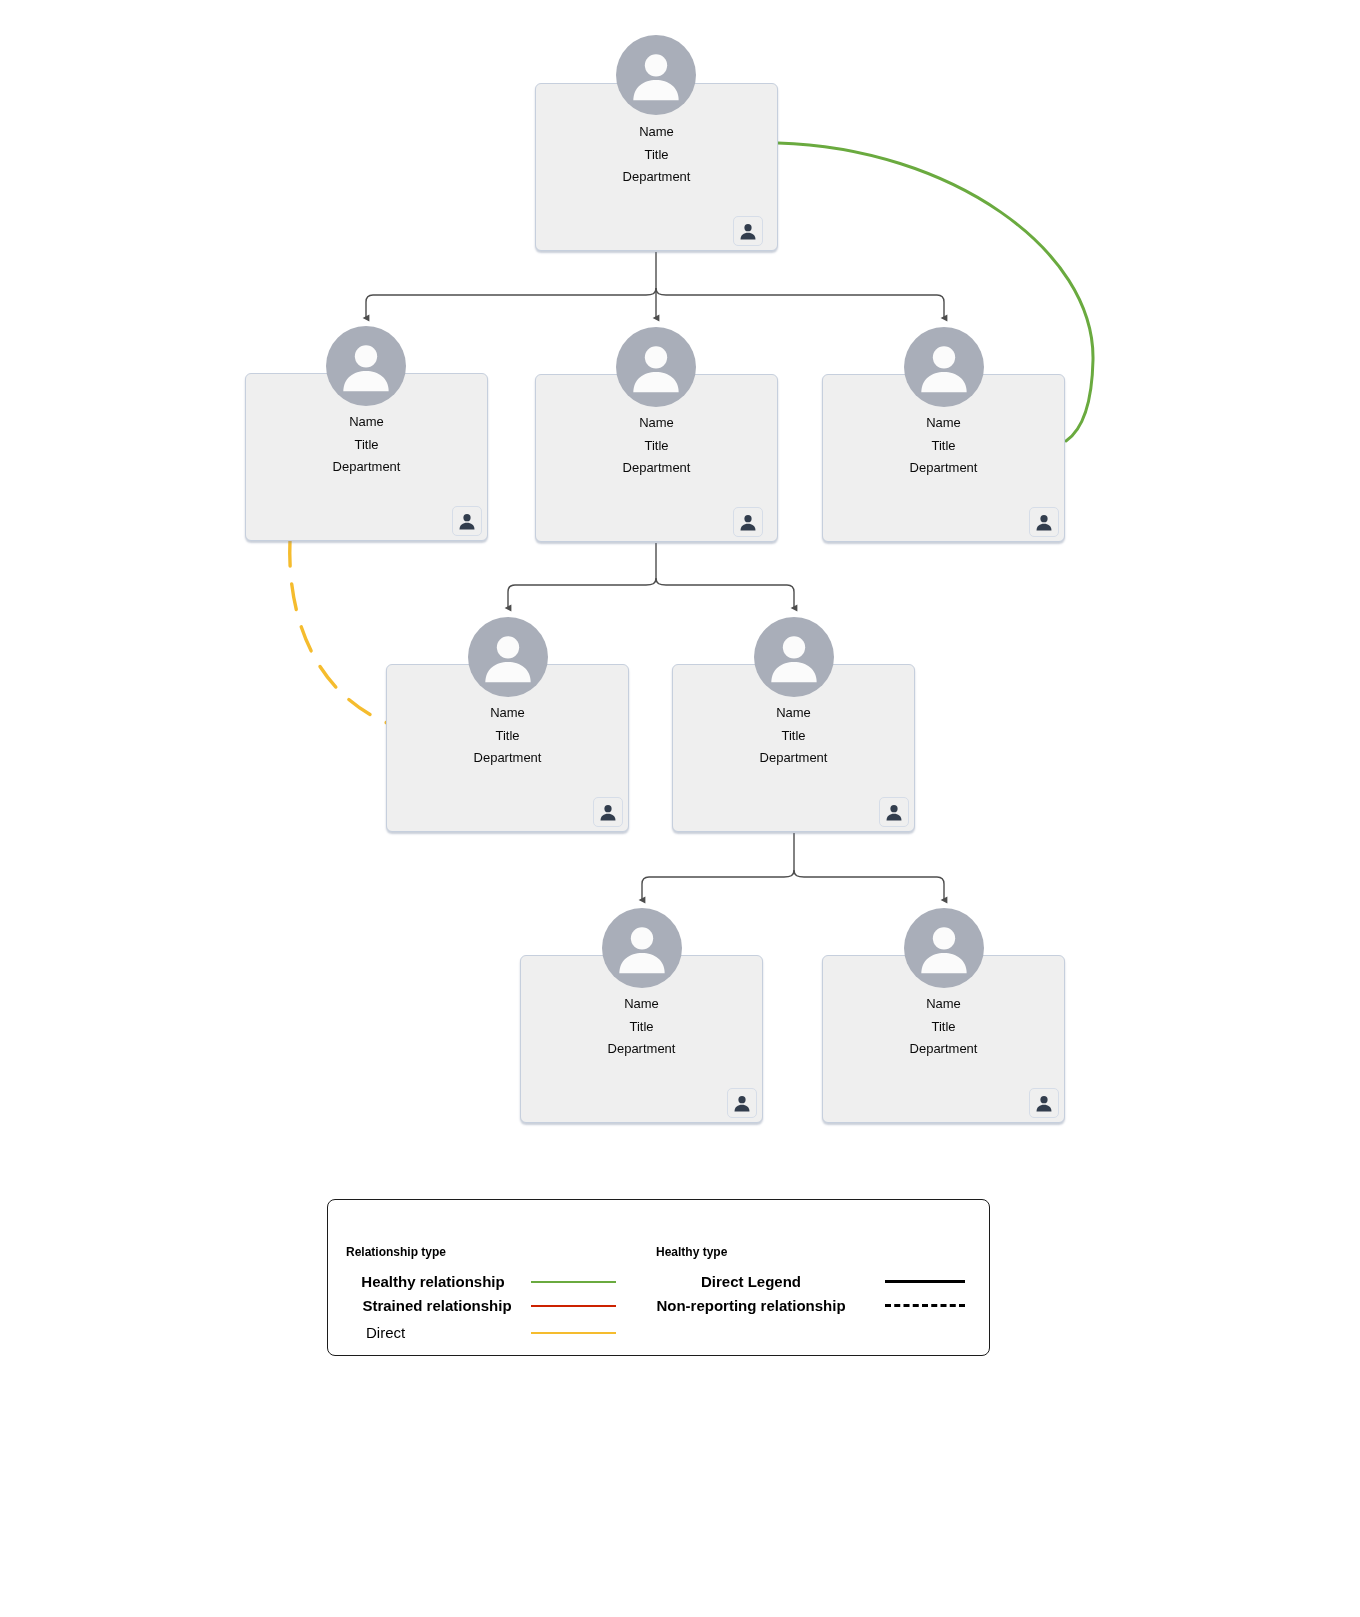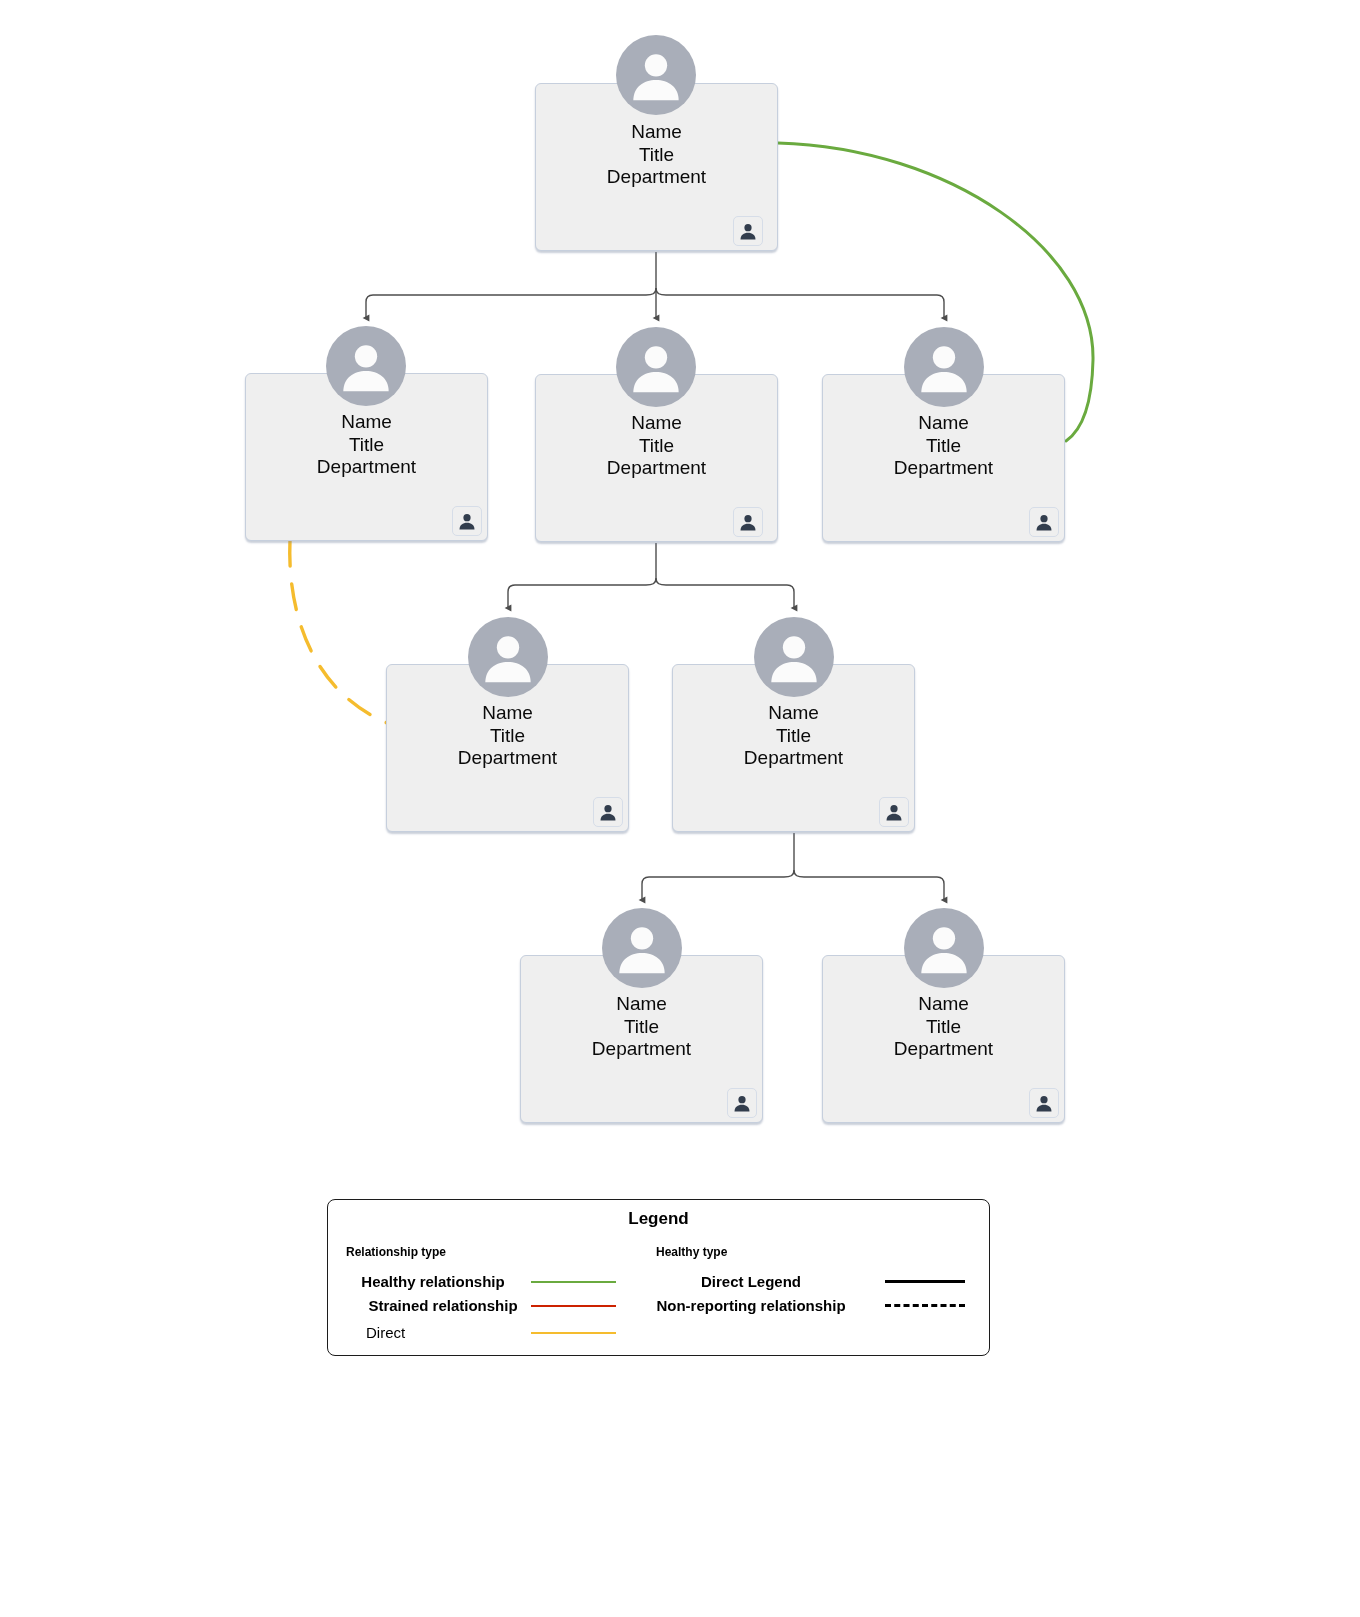--- a/index.html
+++ b/index.html
@@ -37,21 +37,21 @@
     border: 1px solid #c6cfdd;
     border-radius: 6px;
     box-shadow: 0 2px 2px rgba(120,135,160,0.40);
   }
   .node-text {
     position: absolute;
     left: 0;
     right: 0;
     text-align: center;
     color: #0a0a0a;
-    font-size: 19px;
+    font-size: 13px;
     line-height: 22.6px;
     white-space: nowrap;
   }
   .node-text .ln {
     display: block;
   }
 
   
   .avatar {
     position: absolute;
@@ -324,28 +324,27 @@
     </div>
   </div>
   <div class="avatar" style="left:904px; top:908px;">
     <svg viewBox="0 0 24 24" aria-hidden="true">
         <circle cx="12" cy="9.1" r="3.35" fill="#fbfbfb"></circle>
         <path d="M5.2,19.6 C5.2,15.6 8.3,13.5 12,13.5 C15.7,13.5 18.8,15.6 18.8,19.6 Z" fill="#fbfbfb"></path>
       </svg>
   </div>
 
   <div id="legend">
-    <div id="legend-title">Legend</div>
 
     <div class="legend-col-head" style="left:18px; top:45px;">Relationship type</div>
 
     <div class="legend-label r-align" style="left:18px; top:73px; width:174px;">Healthy relationship</div>
     <div class="legend-swatch" style="left:203px; top:81px; width:85px; border-top-color:#6aaa3f;"></div>
 
-    <div class="legend-label r-align" style="left:28px; top:97px; width:174px;">Strained relationship</div>
+    <div class="legend-label r-align" style="left:22px; top:97px; width:174px;">Strained relationship</div>
     <div class="legend-swatch" style="left:203px; top:105px; width:85px; border-top-color:#cc2200;"></div>
 
     <div class="legend-label" style="left:38px; top:124px;">Direct</div>
     <div class="legend-swatch" style="left:203px; top:132px; width:85px; border-top-color:#f5bc2e;"></div>
 
     <div class="legend-col-head" style="left:328px; top:45px;">Healthy type</div>
 
     <div class="legend-label r-align" style="left:300px; top:73px; width:246px;">Direct Legend</div>
     <div class="legend-swatch thick" style="left:557px; top:80px; width:80px; border-top-color:#000000;"></div>
 

